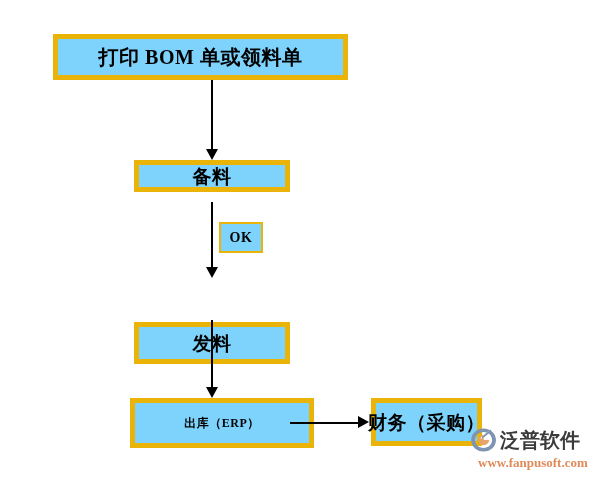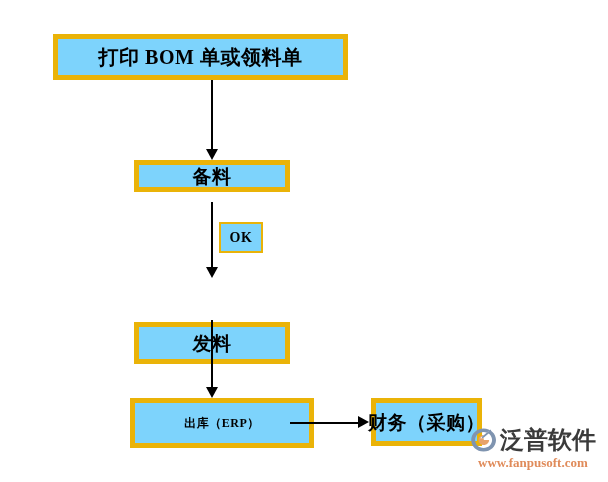--- a/index.html
+++ b/index.html
@@ -119,21 +119,21 @@
     align-items: center;
     gap: 2px;
   }
   #watermark-logo {
     display: block;
     width: 28px;
     height: 26px;
   }
   #watermark-brand {
     font-family: "DejaVu Sans", "Liberation Sans", sans-serif;
-    font-size: 24px;
+    font-size: 20px;
     font-weight: bold;
     color: #3b3b3b;
     line-height: 1;
     letter-spacing: 0px;
   }
   #watermark-url {
     font-family: "Liberation Serif", "DejaVu Serif", serif;
     font-size: 13px;
     font-weight: bold;
     color: #e08b5a;

